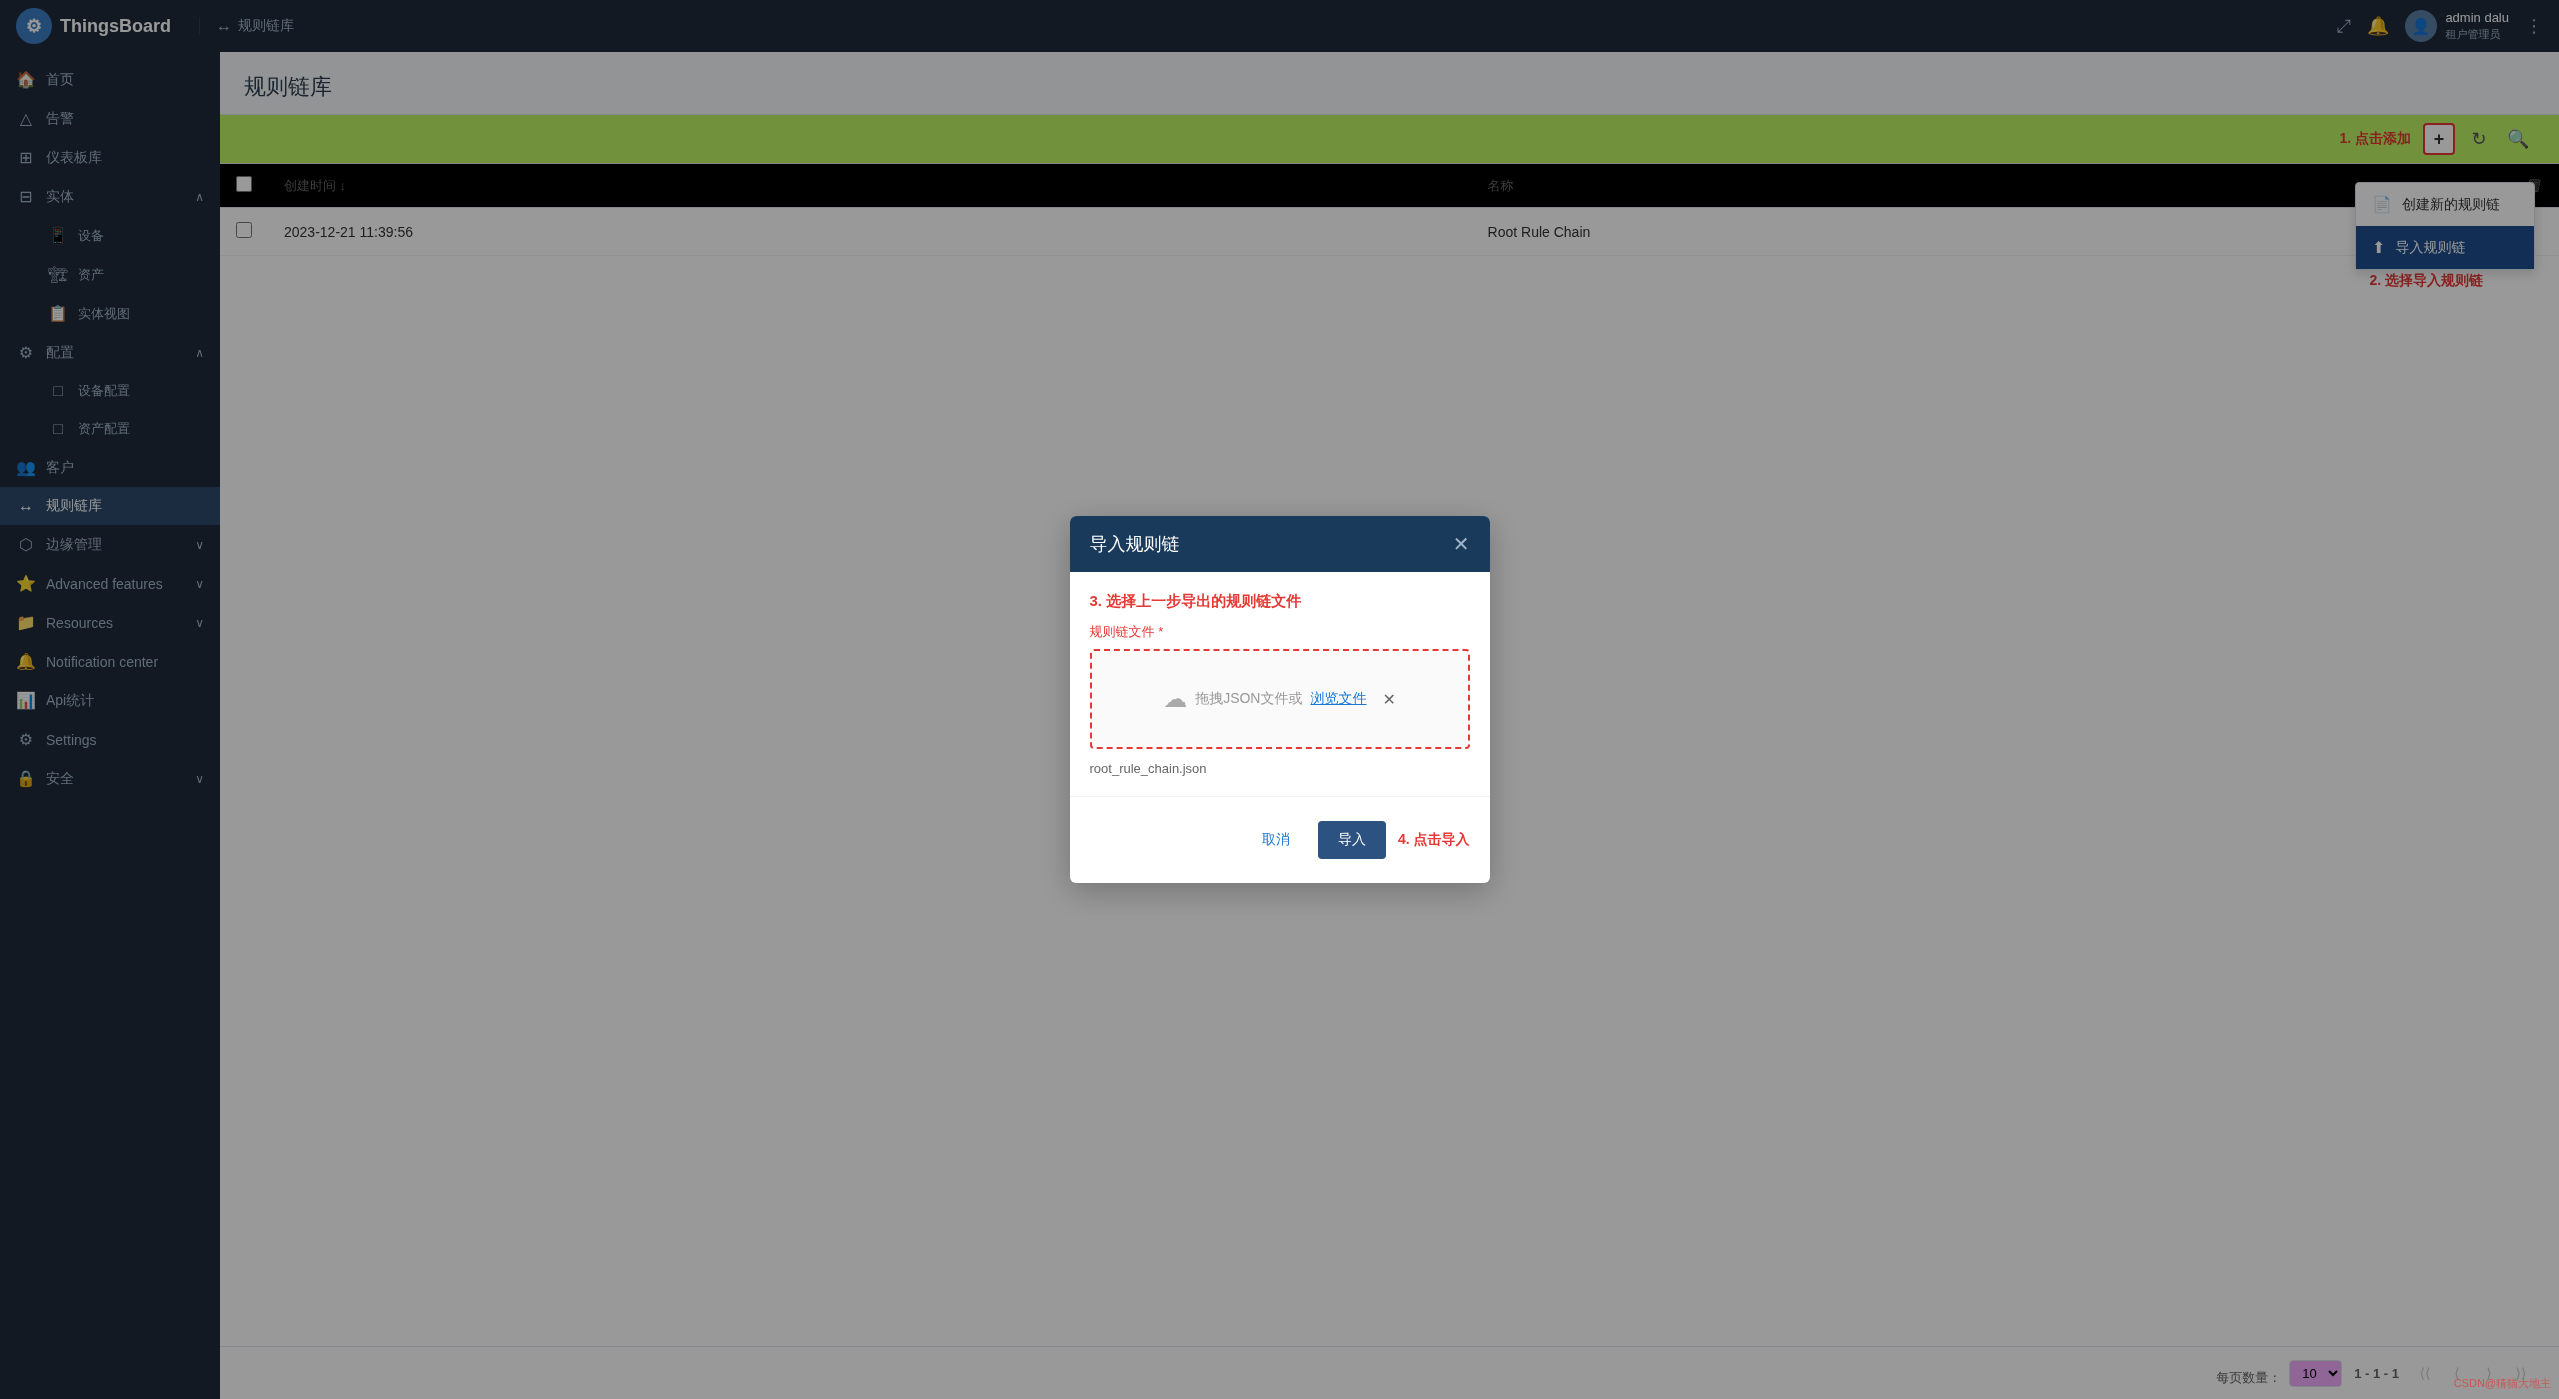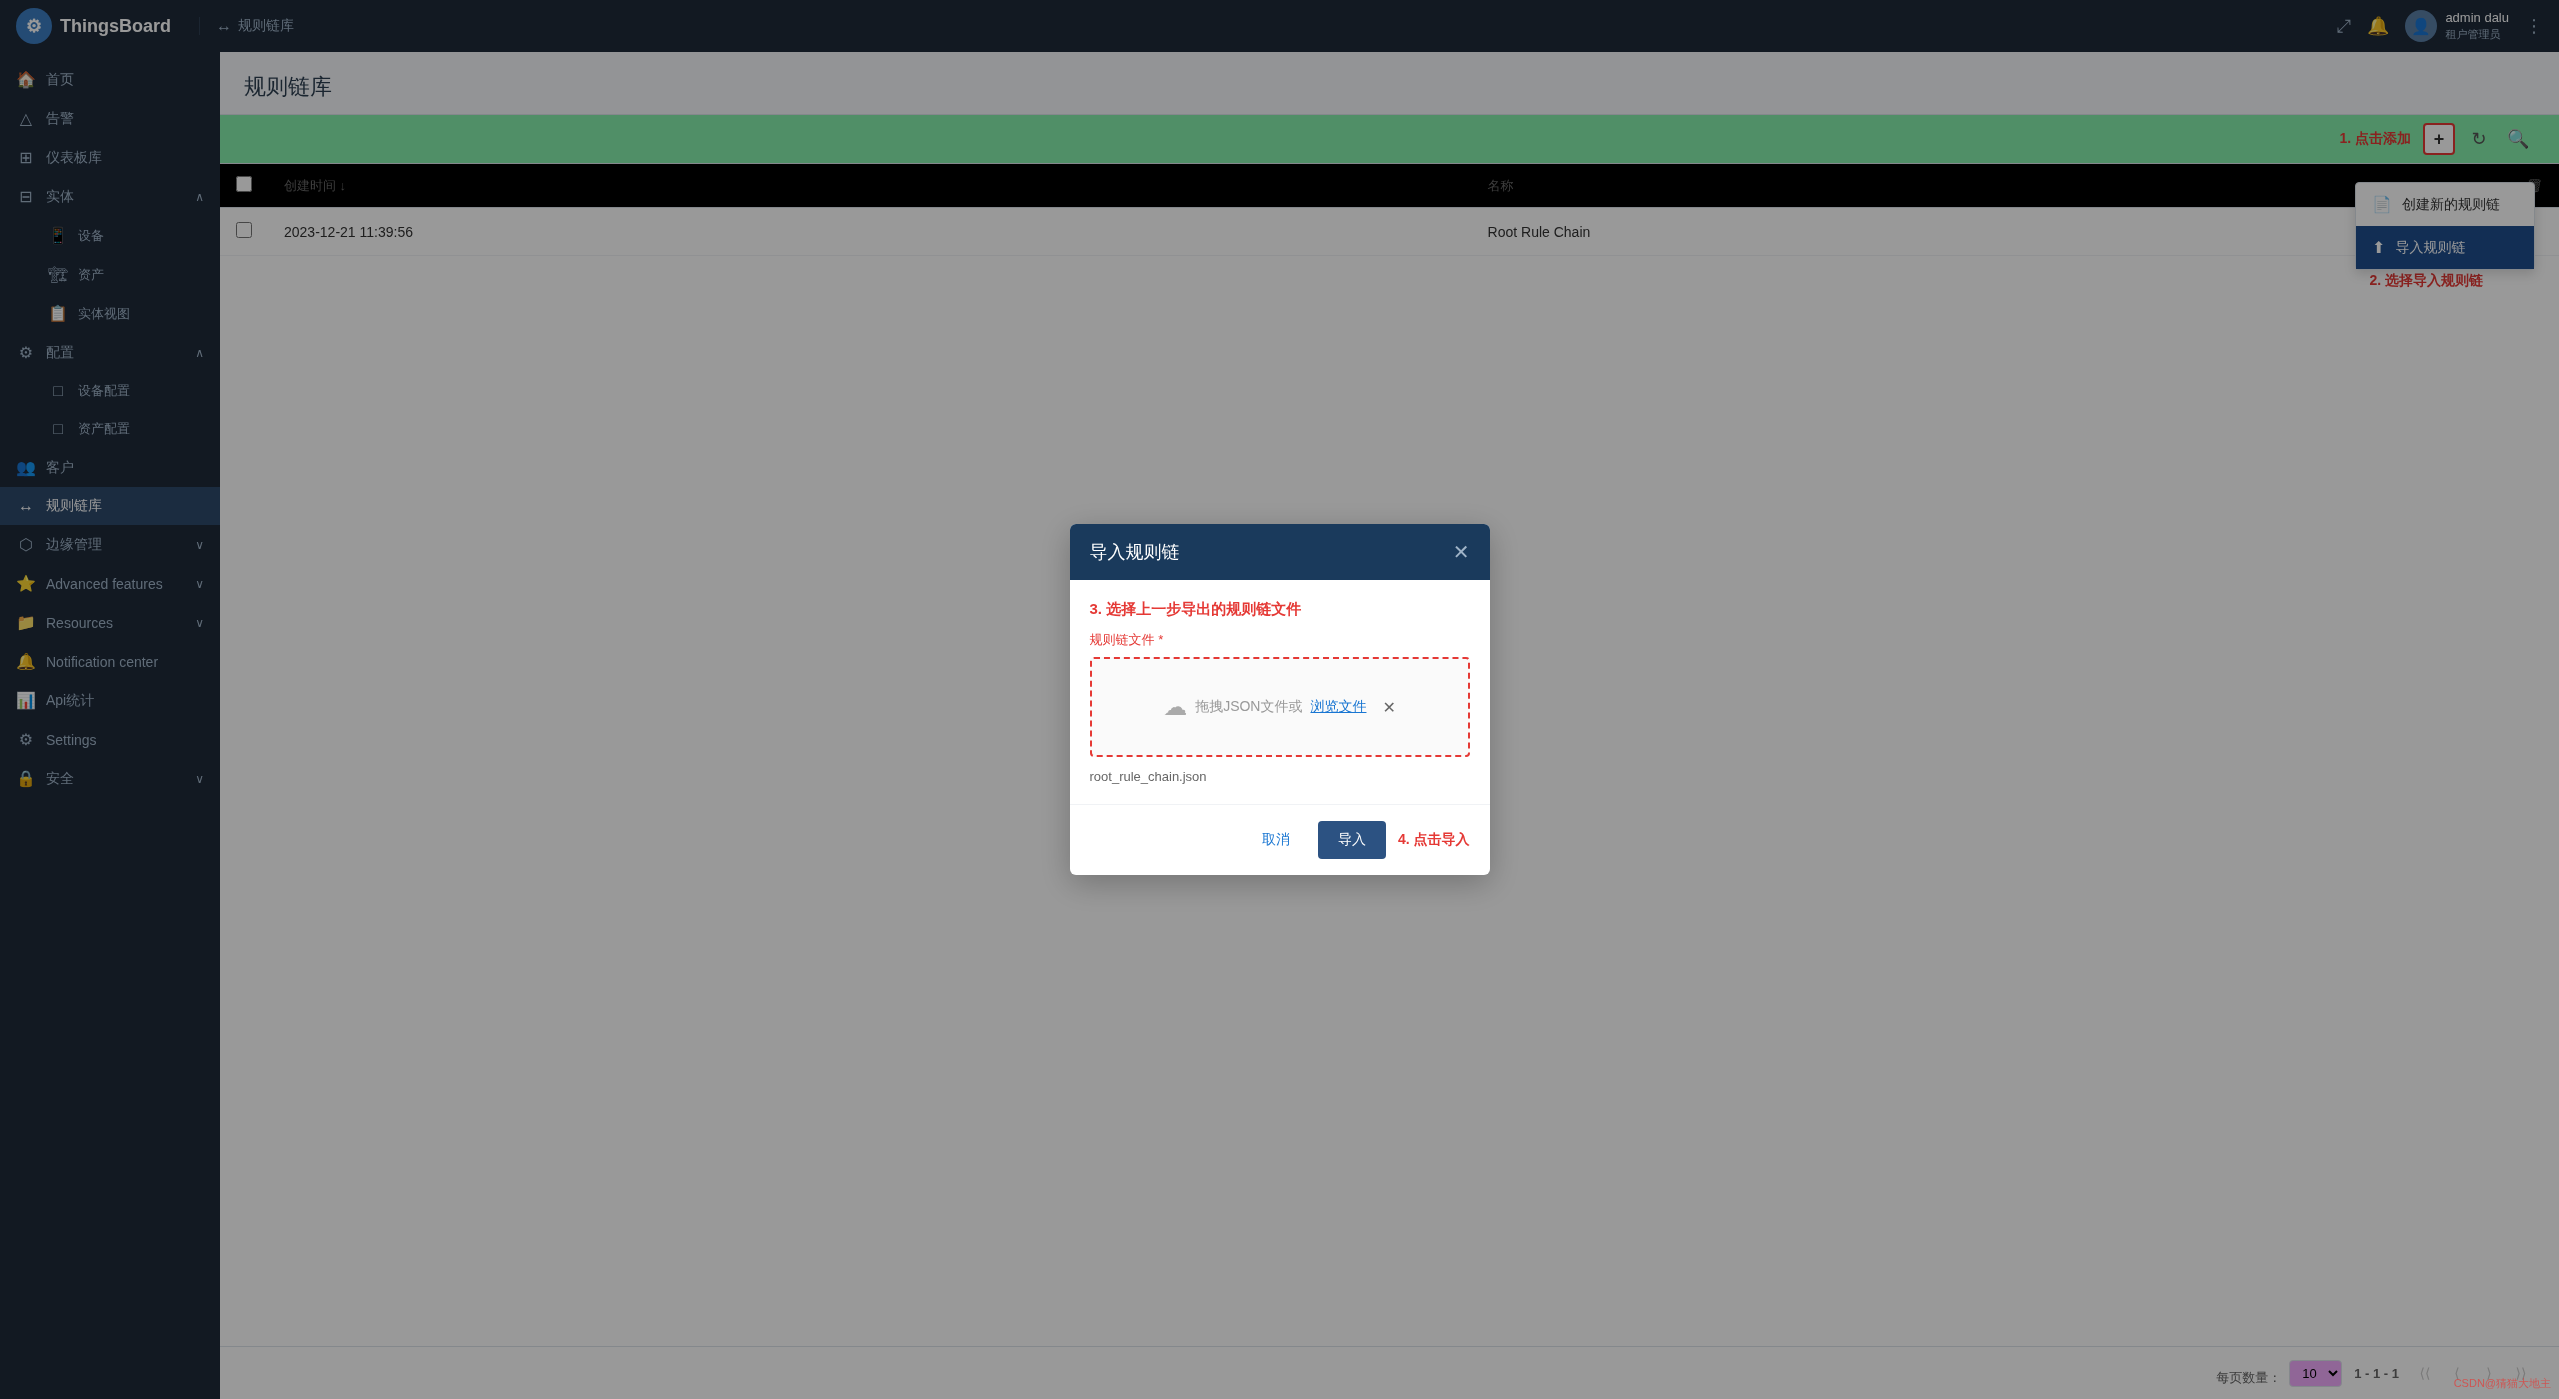--- a/index.html
+++ b/index.html
@@ -75,21 +75,21 @@
       font-size: 22px;
       font-weight: 400;
       color: #2c3e50;
     }
 
     .toolbar {
       display: flex;
       align-items: center;
       justify-content: flex-end;
       padding: 8px 24px;
-      background: #86efac;
+      background: #bef264;
       gap: 8px;
       border-bottom: 1px solid #dde3ea;
     }
     .toolbar-annotation {
       color: #e53935;
       font-size: 14px;
       font-weight: bold;
       margin-right: 4px;
     }
     .toolbar-btn {
@@ -289,21 +289,21 @@
     .upload-clear { color: #666; cursor: pointer; font-size: 16px; margin-left: 8px; }
     .file-name {
       font-size: 13px;
       color: #666;
       margin-top: 8px;
     }
     .modal-footer {
       display: flex;
       justify-content: flex-end;
       align-items: center;
-      padding: 16px 20px;
+      padding: 24px 20px;
       gap: 12px;
       border-top: 1px solid #f0f2f5;
     }
     .btn-cancel {
       background: none;
       border: none;
       color: #1976d2;
       font-size: 14px;
       cursor: pointer;
       padding: 8px 16px;

